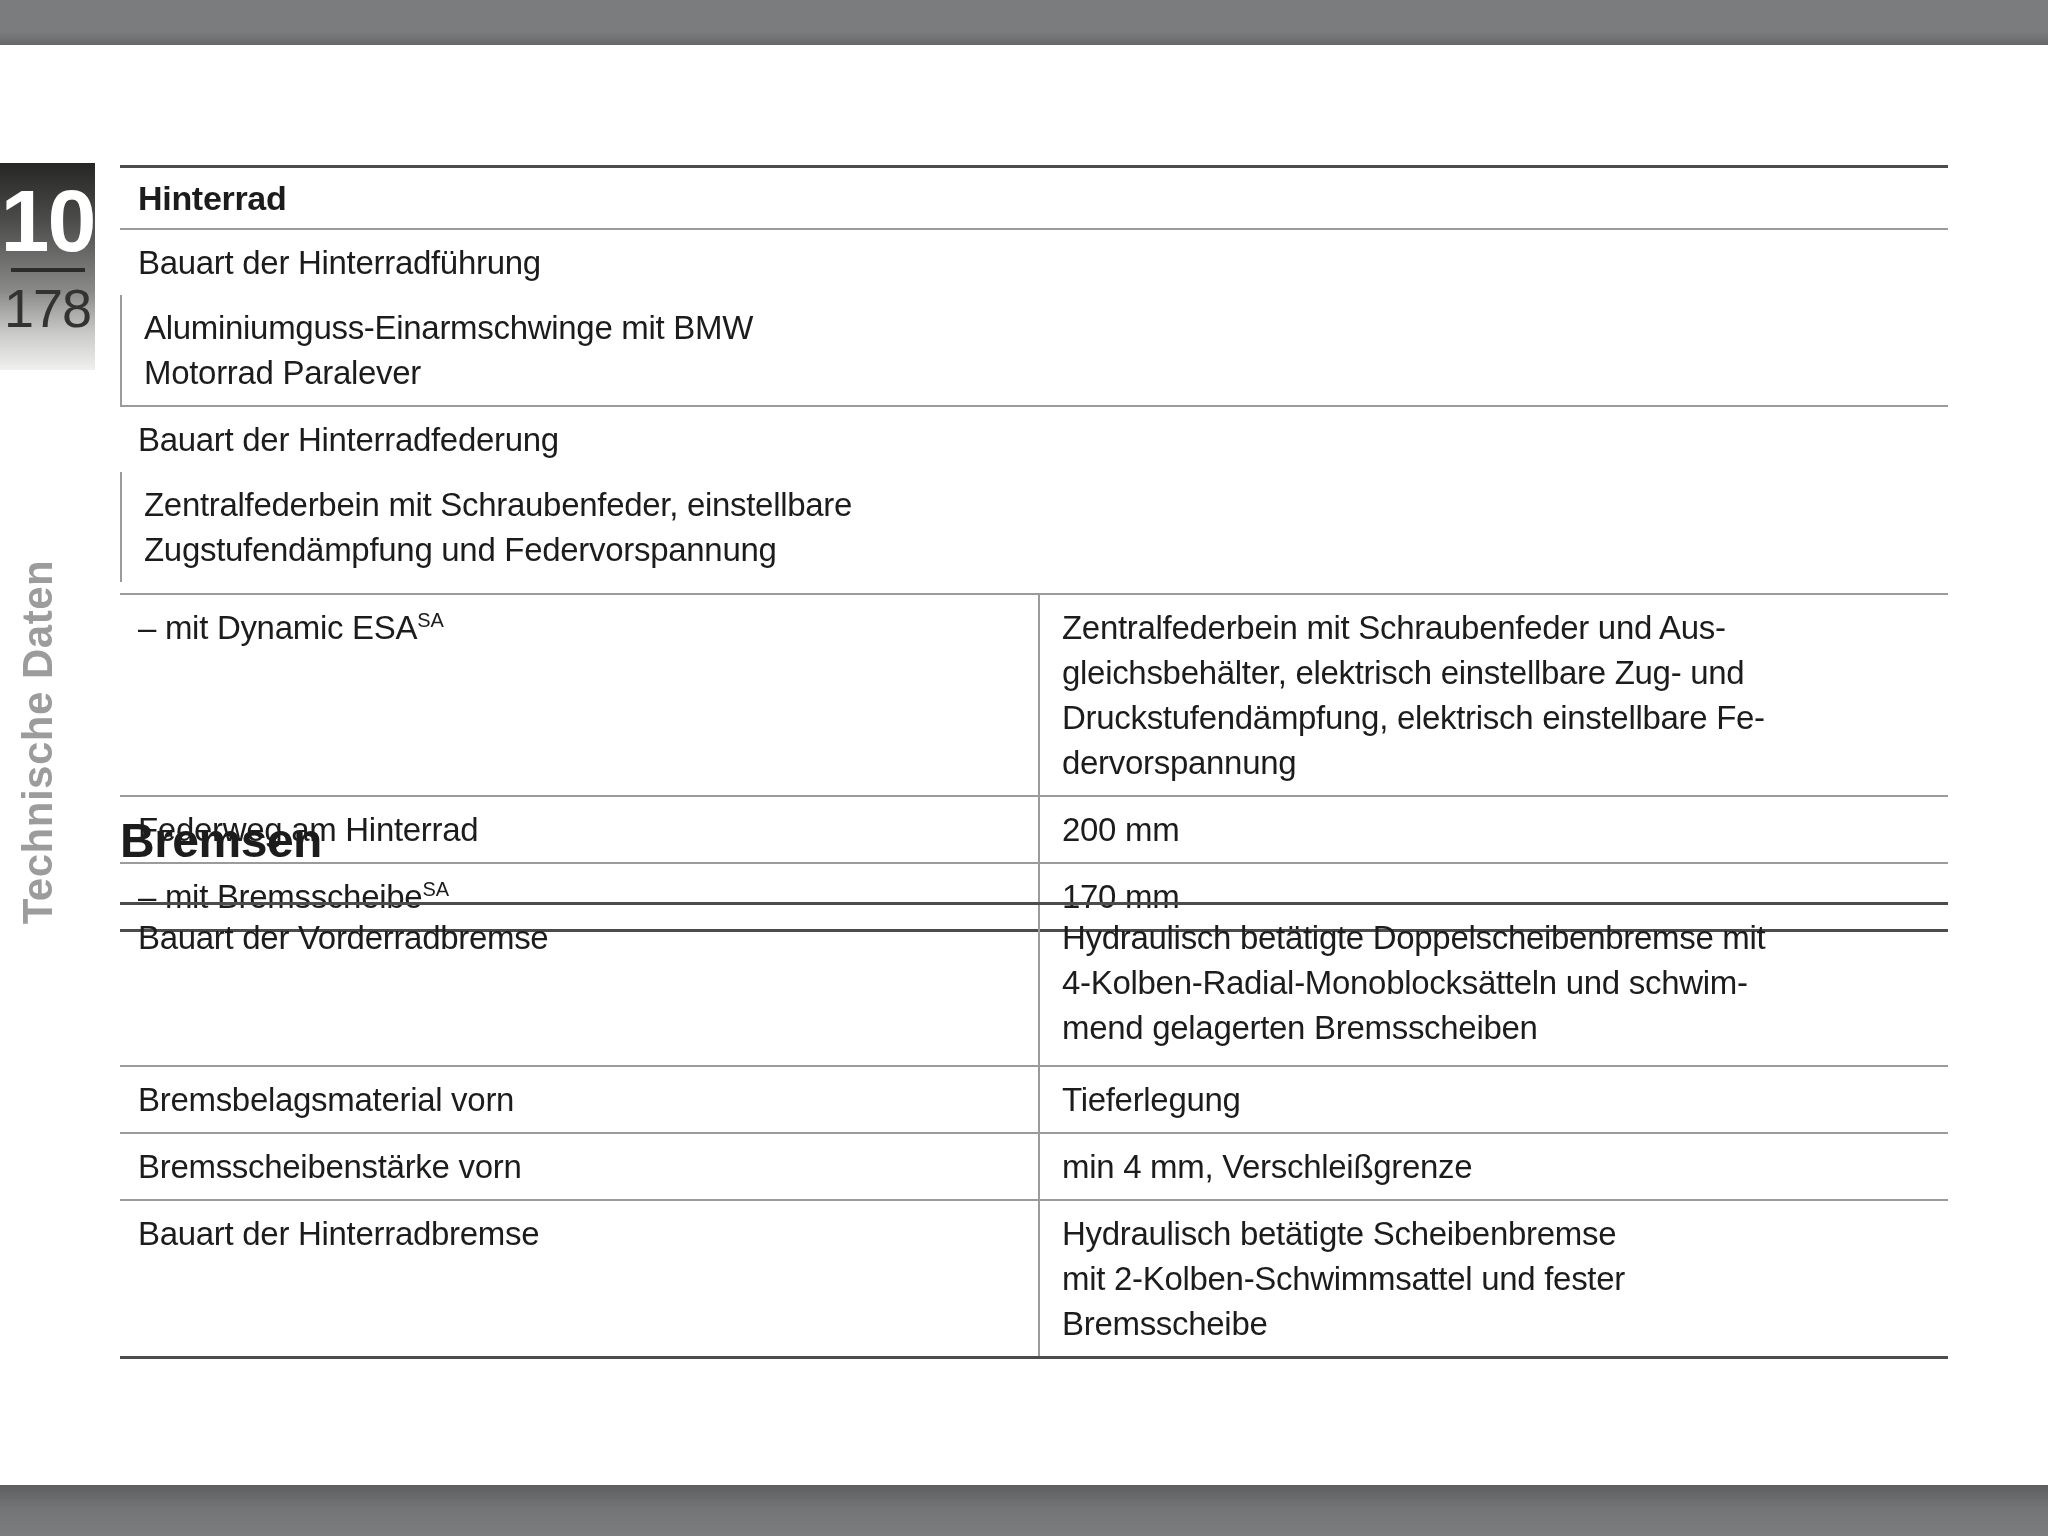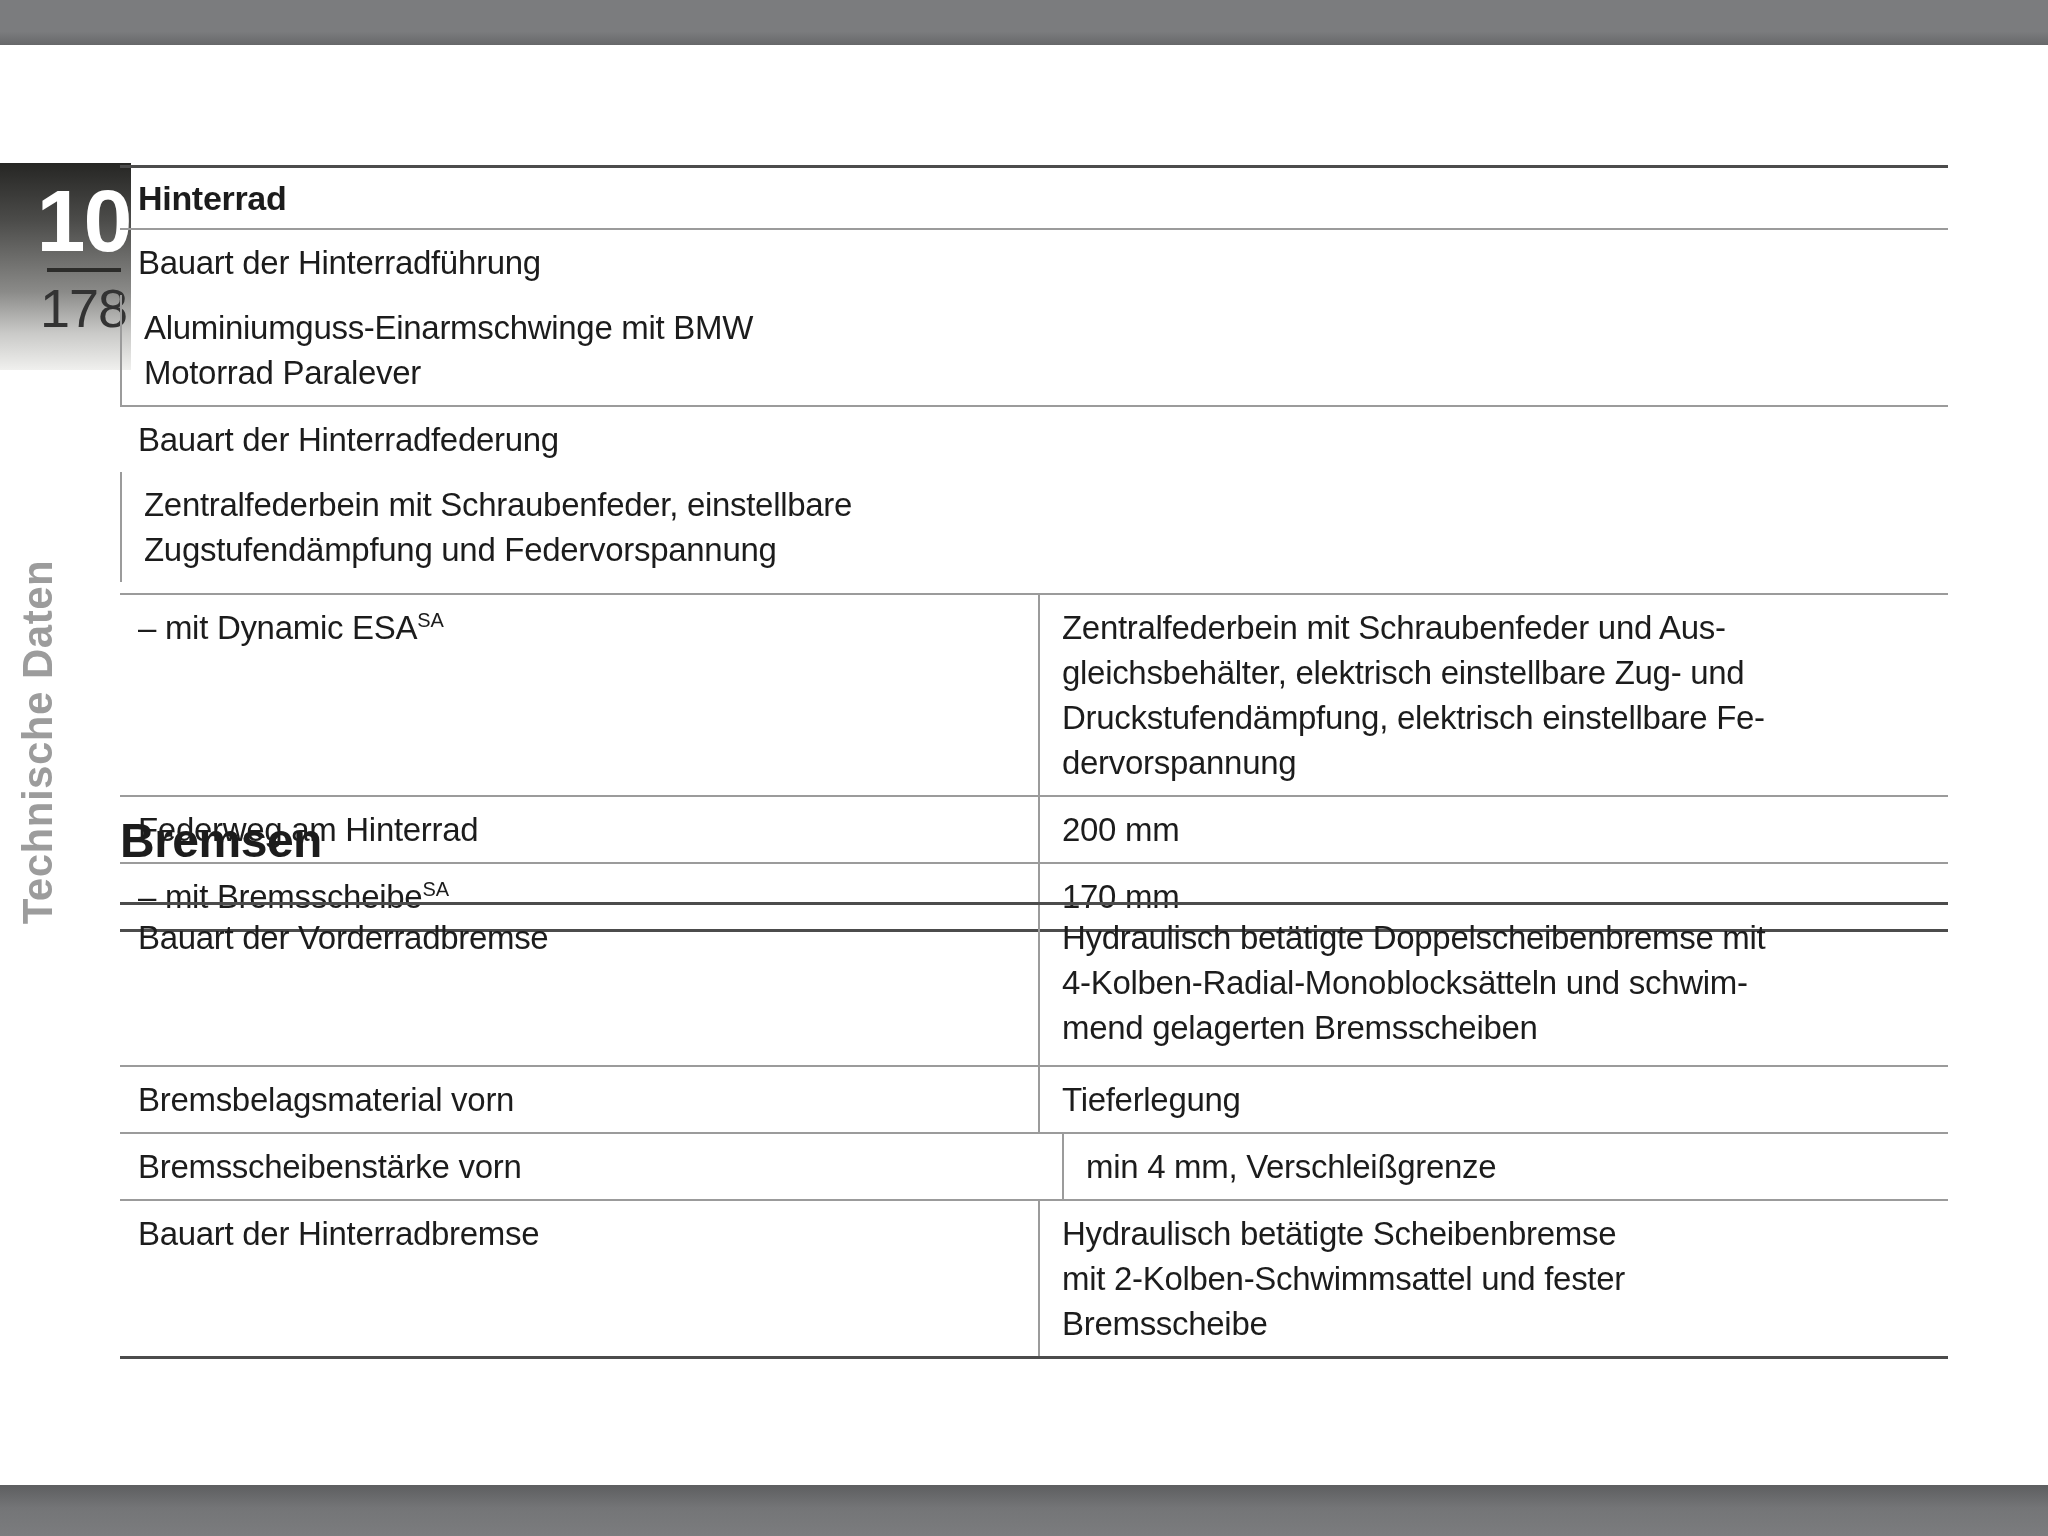--- a/index.html
+++ b/index.html
@@ -15,21 +15,20 @@
     background:linear-gradient(180deg,#7b7c7e 0%,#7b7c7e 70%,#67686a 100%);
   }
   .bottom-bar {
     position:absolute; left:0; top:1485px; width:2048px; height:51px;
     background:linear-gradient(180deg,#5d5e60 0%,#747577 45%,#7b7c7e 100%);
   }
   .chapter-tab {
     position:absolute; left:0; top:163px; width:95px; height:207px;
     background:linear-gradient(180deg,#262624 0%,#4c4c4a 28%,#8a8a88 62%,#c9c9c7 82%,#f0f0ee 100%);
     text-align:center;
-    padding-left:36px;
   }
   .chapter-number {
     padding-top:14px; font-size:88px; line-height:88px; font-weight:bold; color:#ffffff;
     letter-spacing:-2px;
   }
   .chapter-divider {
     width:74px; height:4px; background:#2c2c2a; margin:3px auto 9px auto;
   }
   .page-number {
     font-size:54px; line-height:54px; color:#333333; letter-spacing:-1px;
@@ -64,21 +63,21 @@
     letter-spacing:-0.5px;
     text-align:center;
   }
   
   .h-108 { min-height:108px;flex-direction:column; }
   .h-190 { min-height:190px;margin-top:11px; }
   .h-60  { min-height:60px; }
   .h-62  { min-height:62px; }
   .h-160 { min-height:160px; }
   .h-65  { min-height:65px; }
-  .h-67  { min-height:67px;gap:24px; }
+  .h-67  { min-height:67px; }
   .h-152 { min-height:152px; }
 </style>
 </head>
 <body>
 
 <div class="page">
 
   <div class="top-bar"></div>
 
   <div class="chapter-tab">

